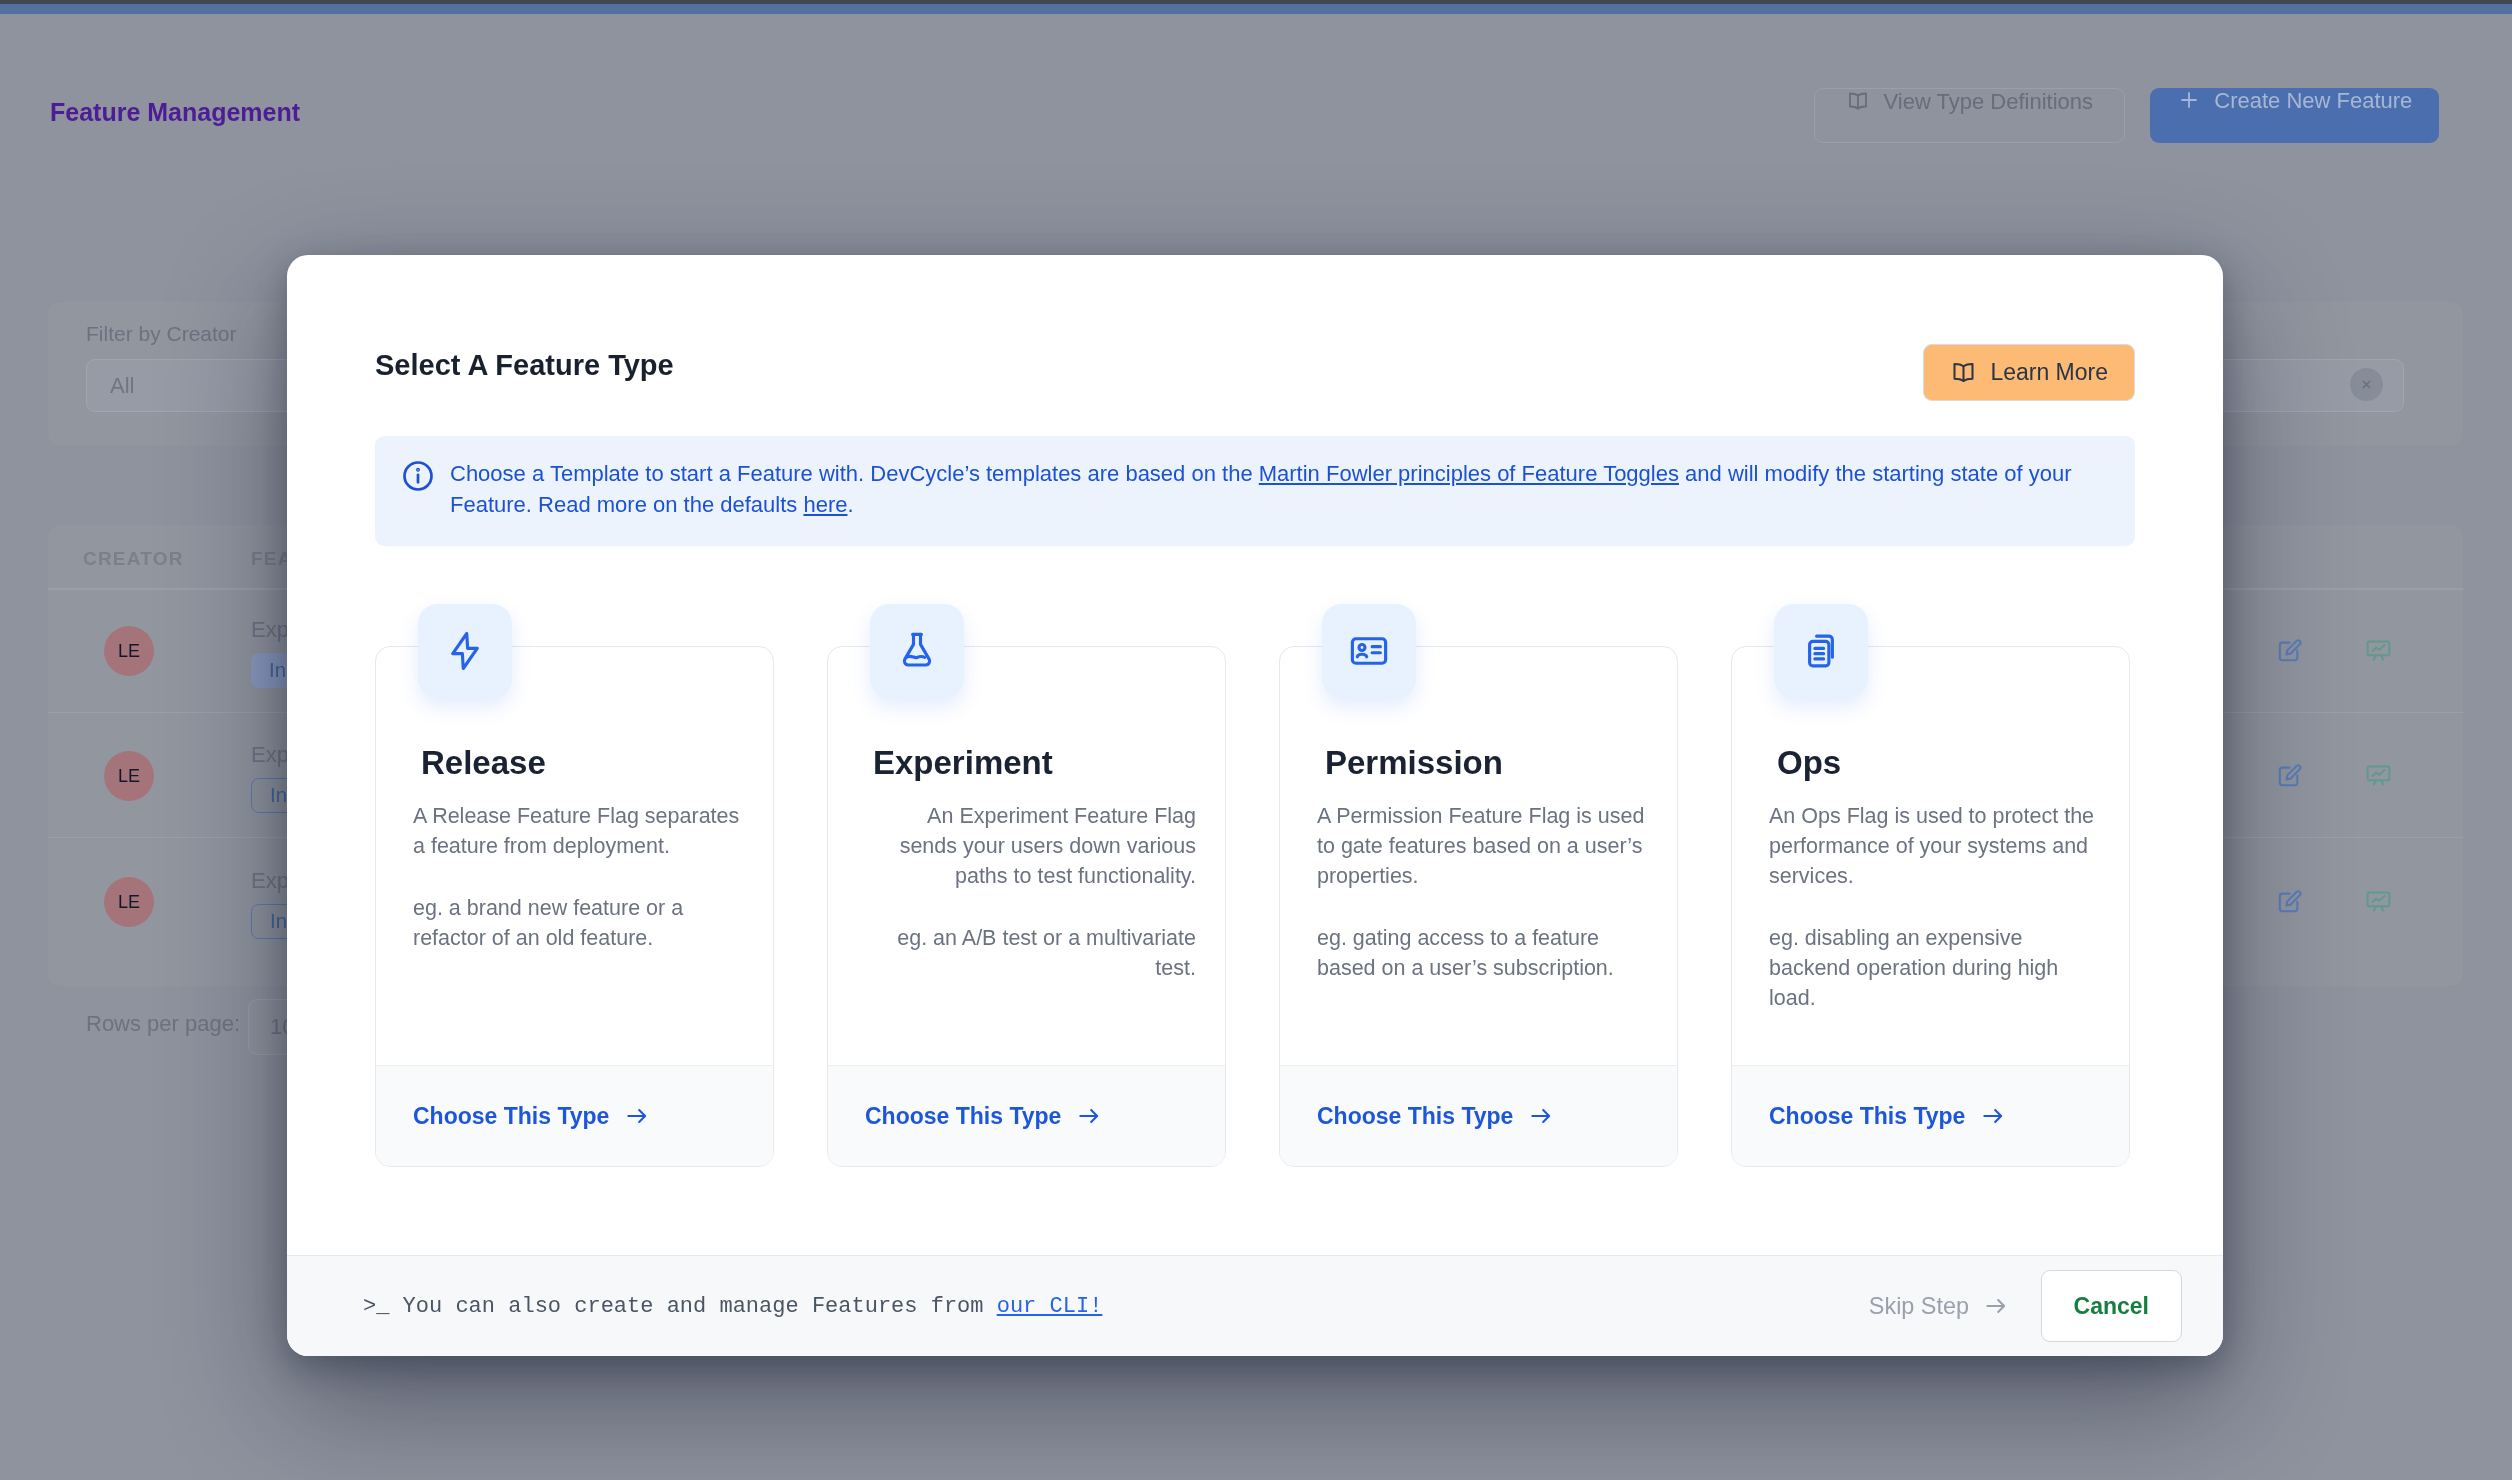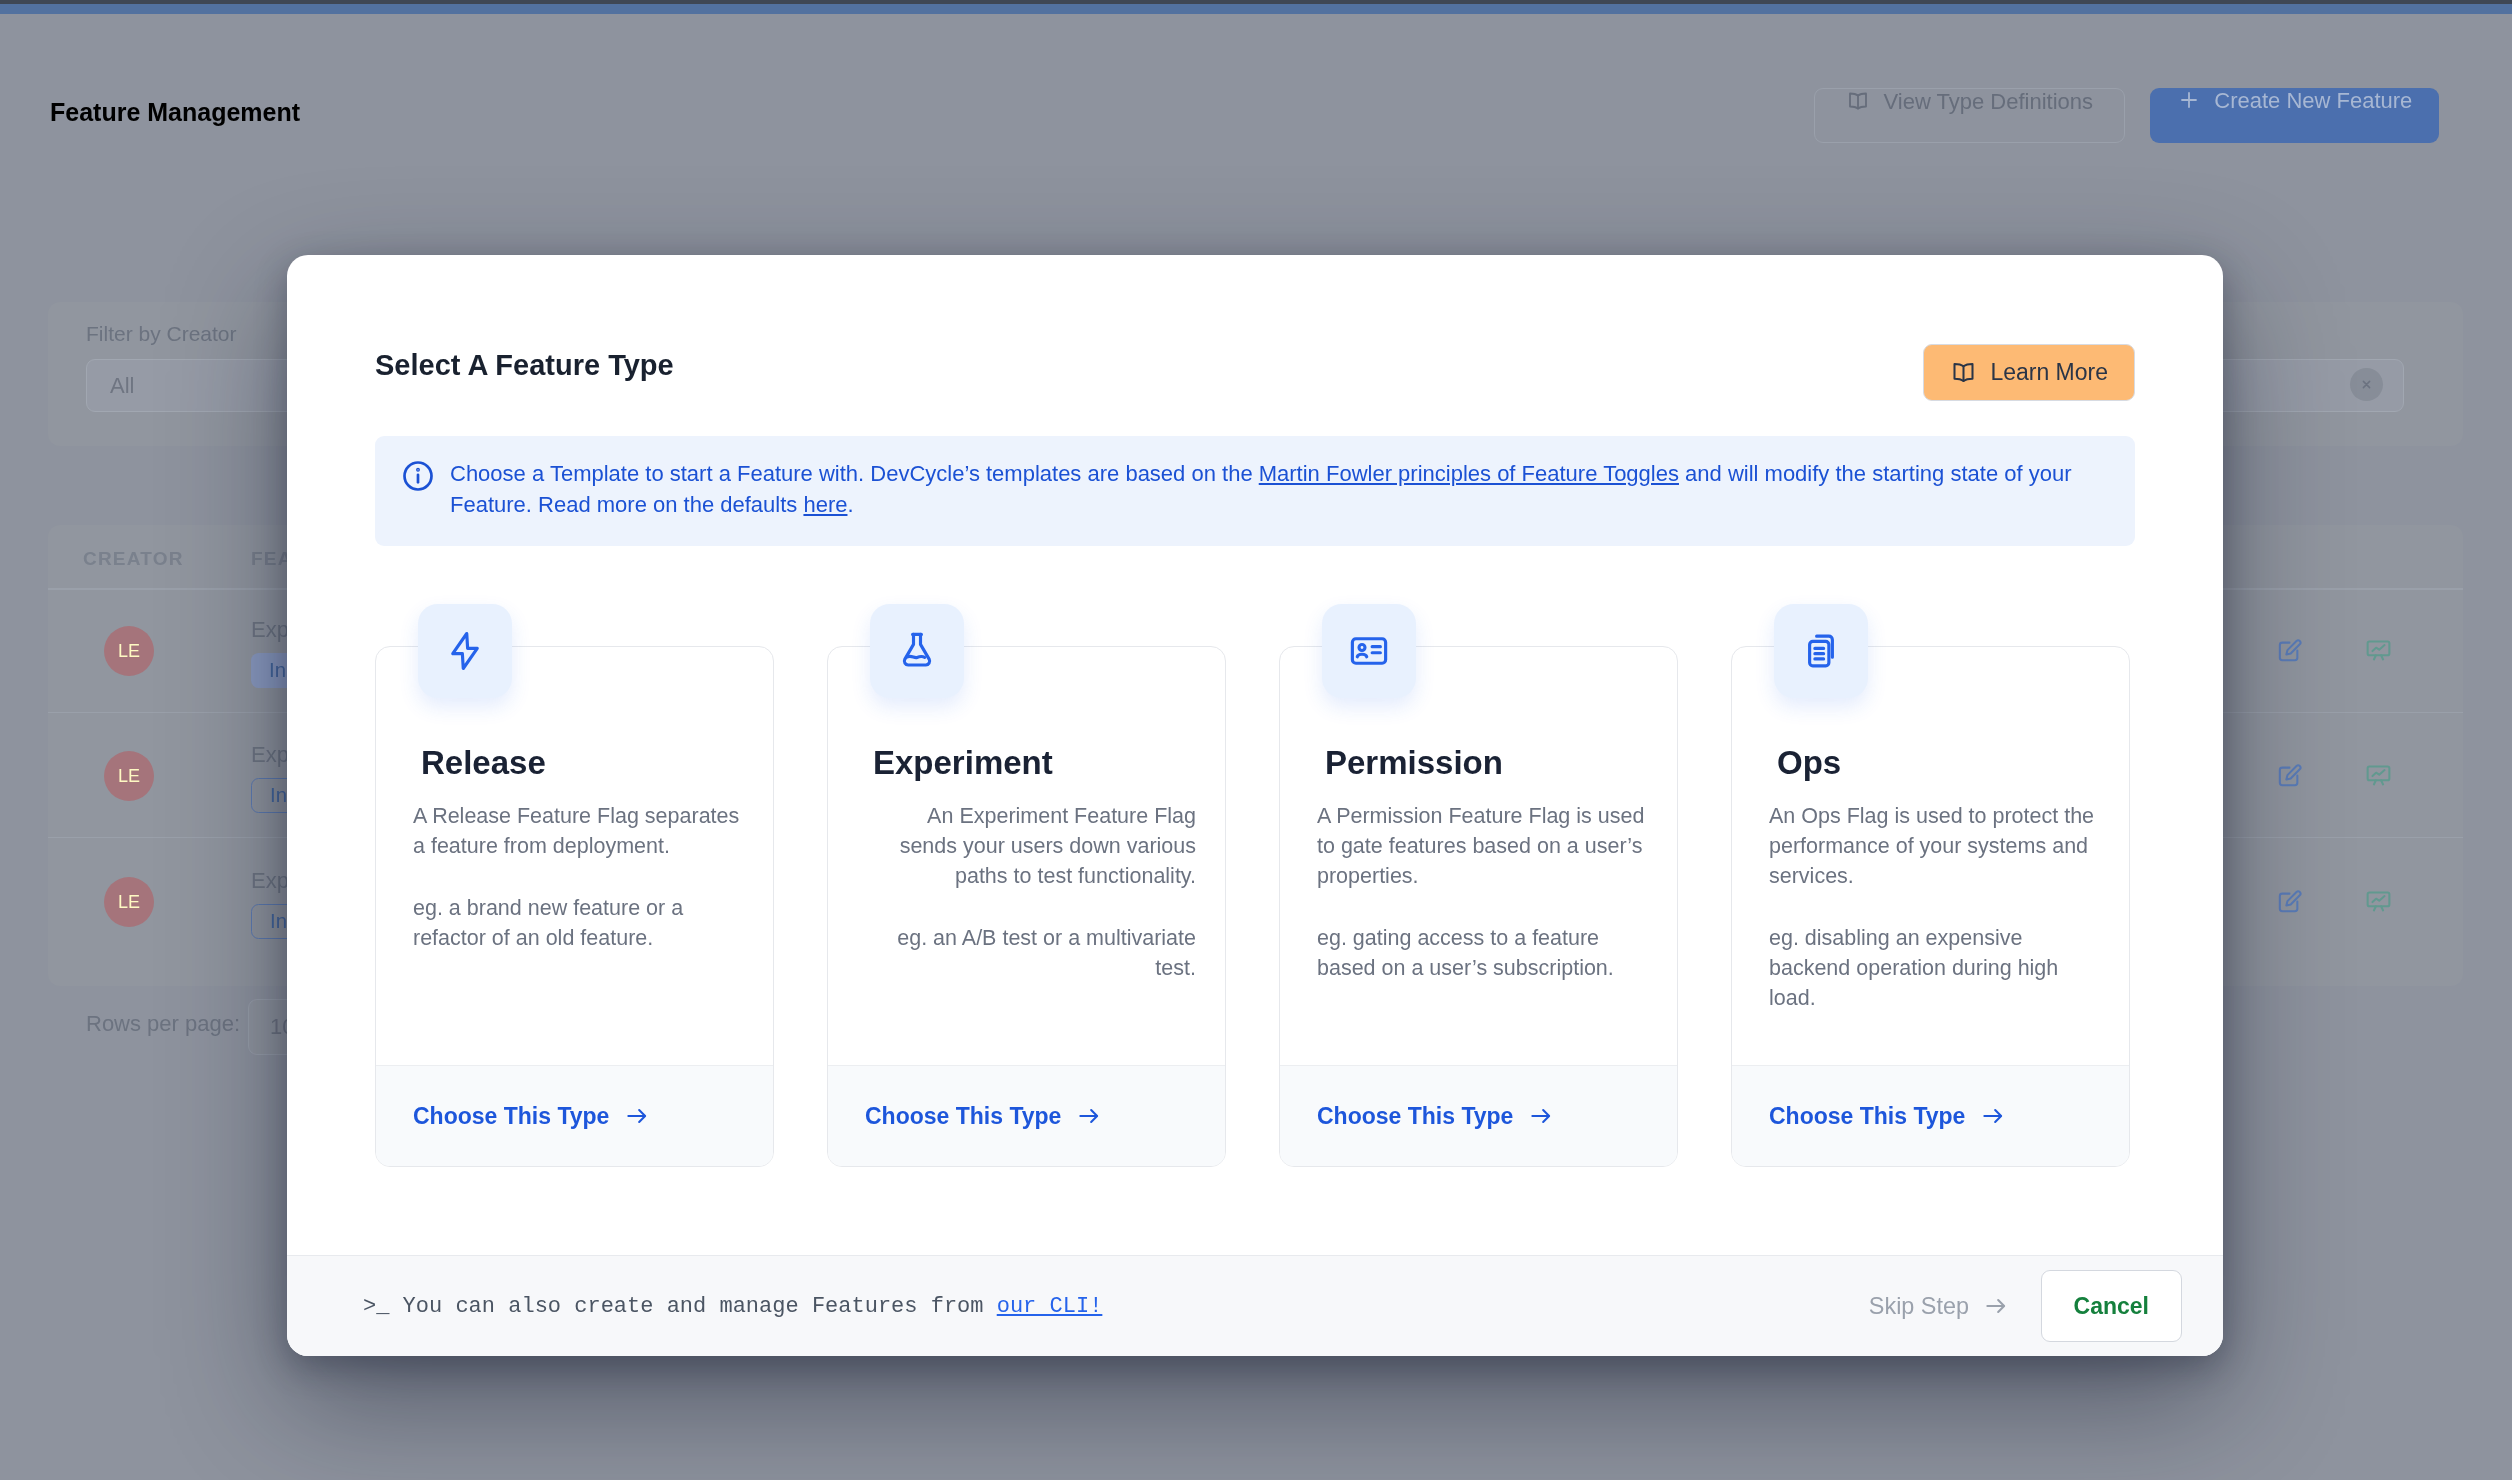--- a/index.html
+++ b/index.html
@@ -5,41 +5,41 @@
   * { margin:0; padding:0; box-sizing:border-box; }
   html,body { background:#8e939e; }
   #screen{
     position:relative; width:2512px; height:1481px; overflow:hidden;
     background:#8e939e;
     font-family:"Liberation Sans", sans-serif;
   }
   
   .topbar-dark{position:absolute;left:0;top:0;width:100%;height:3.8px;background:#3f4754;}
   .topbar-blue{position:absolute;left:0;top:3.8px;width:100%;height:10.6px;background:#52719f;}
-  .page-title{position:absolute;left:50px;top:98px;font-size:25px;font-weight:600;color:#000000;}
+  .page-title{position:absolute;left:50px;top:98px;font-size:25px;font-weight:600;color:#4c1d95;}
   .hdr-btn{position:absolute;top:88px;height:55px;display:flex;justify-content:center;gap:13.6px;border-radius:9px;font-size:22px;font-weight:500;}
   .vtd-btn{left:1814px;width:311px;border:1.5px solid #9aa0ab;color:#666d7b;background:transparent;}
   .cnf-btn{left:2150px;width:289px;background:#4b6fae;color:#a7b7d3;border:none;}
   .hdr-btn svg{width:24px;height:24px;}
 
   .filter-panel{position:absolute;left:48px;top:302px;width:2415px;height:144px;background:#91969f;border-radius:12px;}
   .filter-label{position:absolute;left:38px;top:19.7px;font-size:21px;color:#6c7380;}
   .all-select{position:absolute;left:38px;top:57px;width:484px;height:53px;background:#969ba6;border:1.5px solid #a1a7b1;border-radius:9px;display:flex;align-items:center;padding-left:23px;font-size:22px;color:#6f7582;}
   .search-input{position:absolute;right:59px;top:57px;width:423px;height:53px;background:#969ba6;border:1.5px solid #a1a7b1;border-radius:9px;}
   .clear-btn{position:absolute;right:19.7px;top:8.3px;width:33px;height:33px;border-radius:50%;background:#878d98;color:#6b7280;display:flex;align-items:center;justify-content:center;}
   .clear-btn svg{width:15px;height:15px;}
 
   .table-panel{position:absolute;left:48px;top:525px;width:2415px;height:461px;background:#91969f;border-radius:12px;overflow:hidden;}
   .th{position:absolute;top:23.4px;font-size:19px;font-weight:600;letter-spacing:1.2px;color:#7a818d;}
   .th-creator{left:35px;}
   .th-feature{left:203px;}
   .thead-divider{position:absolute;left:0;right:0;top:63px;height:1.5px;background:#9aa0aa;}
   .trow{position:absolute;left:0;right:0;height:125px;}
   .trow.b{border-bottom:1.5px solid #9aa0aa;}
-  .avatar{position:absolute;left:56px;top:38px;width:50px;height:50px;border-radius:50%;background:#a5747b;color:#fef9c3;display:flex;align-items:center;justify-content:center;font-size:18px;font-weight:500;}
+  .avatar{position:absolute;left:56px;top:38px;width:50px;height:50px;border-radius:50%;background:#a5747b;color:#0f172a;display:flex;align-items:center;justify-content:center;font-size:18px;font-weight:500;}
   .row-feature{position:absolute;left:203px;top:29px;font-size:22px;color:#6f7683;}
   .row-badge{position:absolute;left:203px;top:65px;height:35px;padding:0 18px;border-radius:7.6px;display:inline-flex;align-items:center;font-size:20.4px;}
   .badge-filled{background:#8c9cc2;color:#44679f;border:none;}
   .badge-outlined{background:transparent;color:#44679f;border:1.5px solid #5e7cb2;}
   .row-icon{position:absolute;top:48px;width:29px;height:29px;}
   .icon-edit{left:2227px;color:#5a7cb8;}
   .icon-monitor{left:2316px;color:#61998f;}
   .row-icon svg{width:29px;height:29px;}
 
   .rpp-label{position:absolute;left:86px;top:1011px;font-size:22px;color:#6c7380;}

